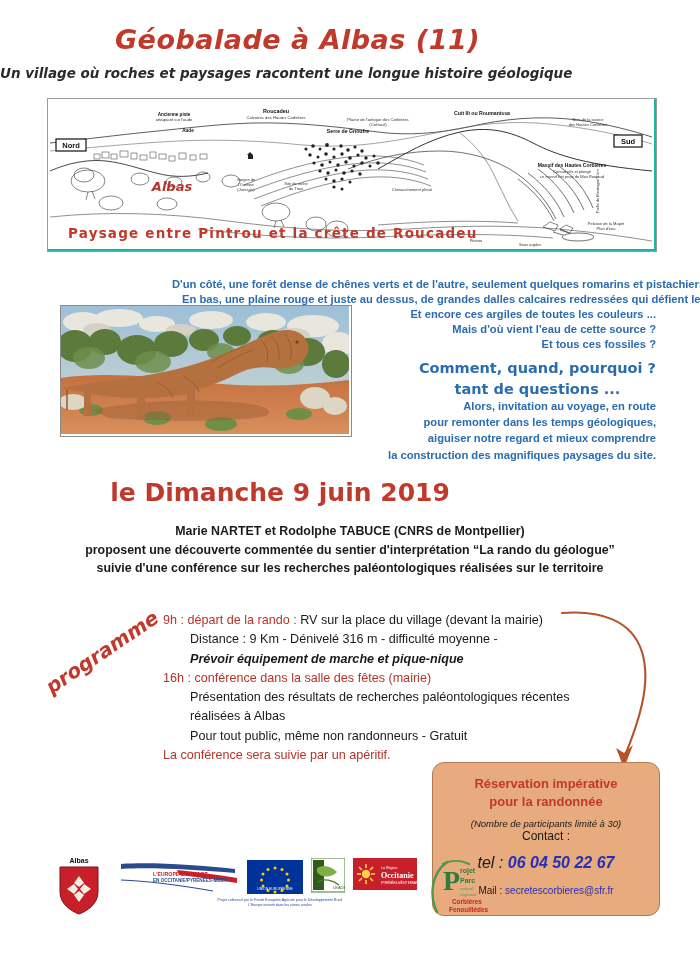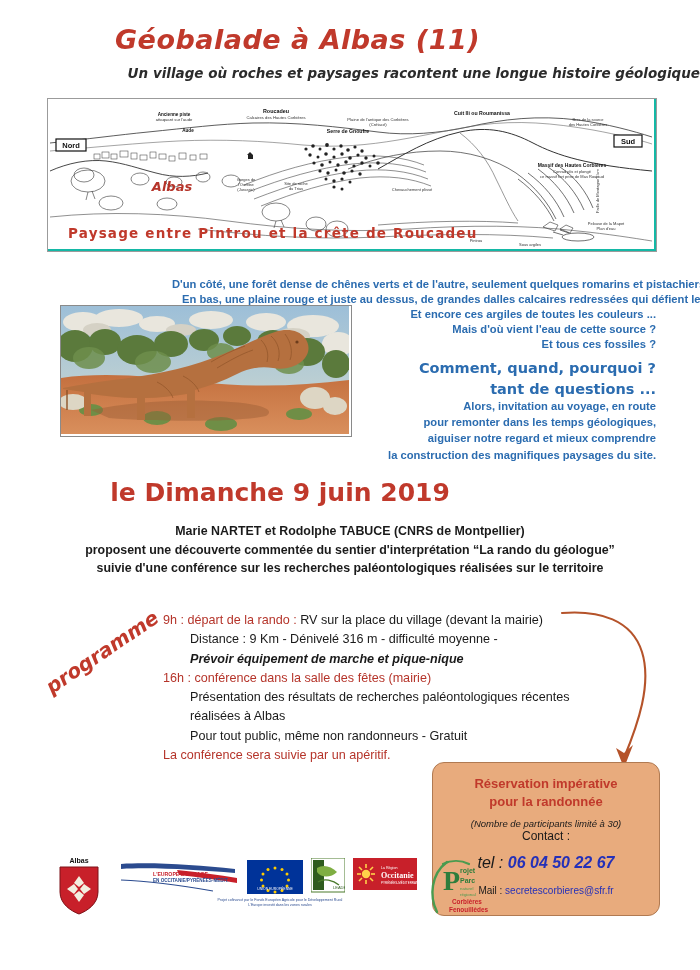--- a/index.html
+++ b/index.html
@@ -34,21 +34,21 @@
     font-style: italic;
     letter-spacing: 0.5px;
     color: #c0392b;
     font-family: "DejaVu Sans", sans-serif;
   }
   #poster-subtitle {
     position: absolute;
     top: 65px;
     left: 0;
     width: 700px;
-    text-align: right;
+    text-align: left;
     font-size: 13.5px;
     font-style: italic;
     font-weight: bold;
     color: #2b2b2b;
     font-family: "DejaVu Sans", sans-serif;
   }
 
   
   #panorama-figure {
     position: absolute;
@@ -111,21 +111,21 @@
   #intro-line-1 { left: 172px; top: 278px; }
   #intro-line-2 { left: 182px; top: 293px; }
   #intro-line-3 { right: 44px; top: 308px; }
   #intro-line-4 { right: 44px; top: 323px; }
   #intro-line-5 { right: 44px; top: 338px; }
 
   #question-block {
     position: absolute;
     right: 44px;
     top: 358px;
-    text-align: right;
+    text-align: center;
     color: #2b6cb0;
     font-weight: bold;
     font-size: 14.5px;
     font-family: "DejaVu Sans", sans-serif;
     line-height: 1.45;
   }
   #invitation-block {
     position: absolute;
     right: 44px;
     top: 398px;

